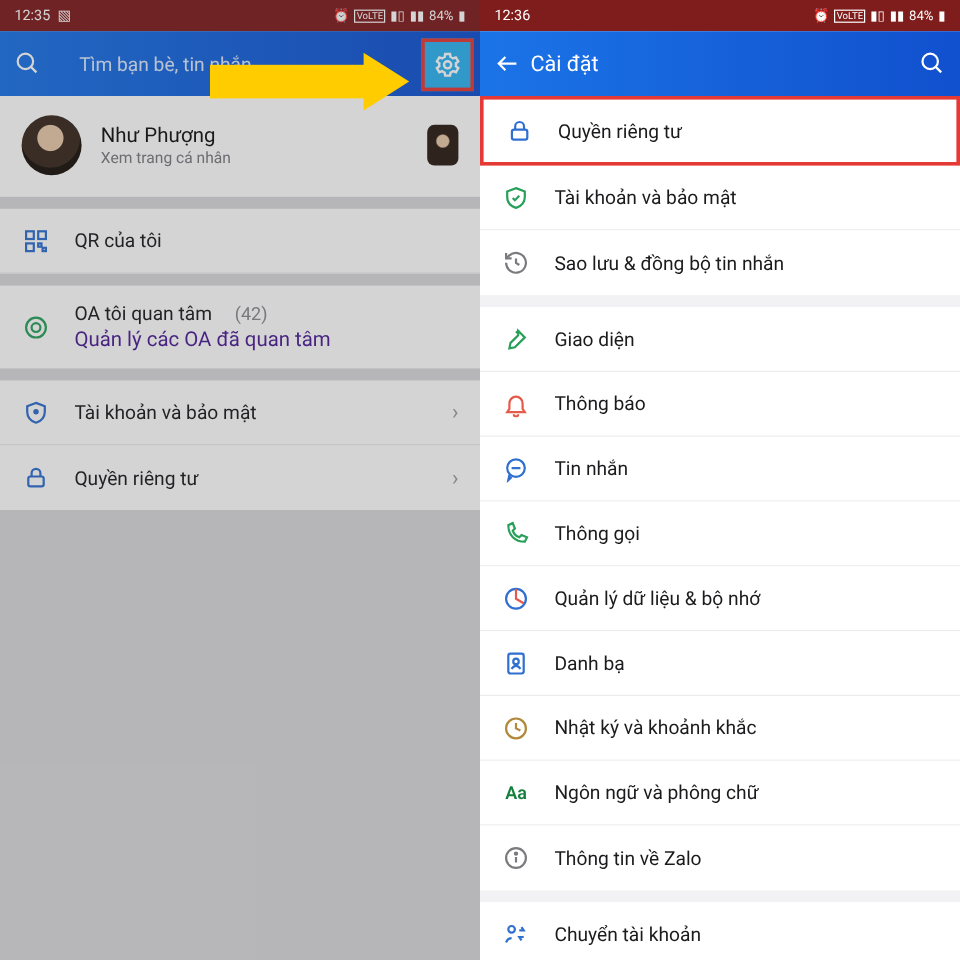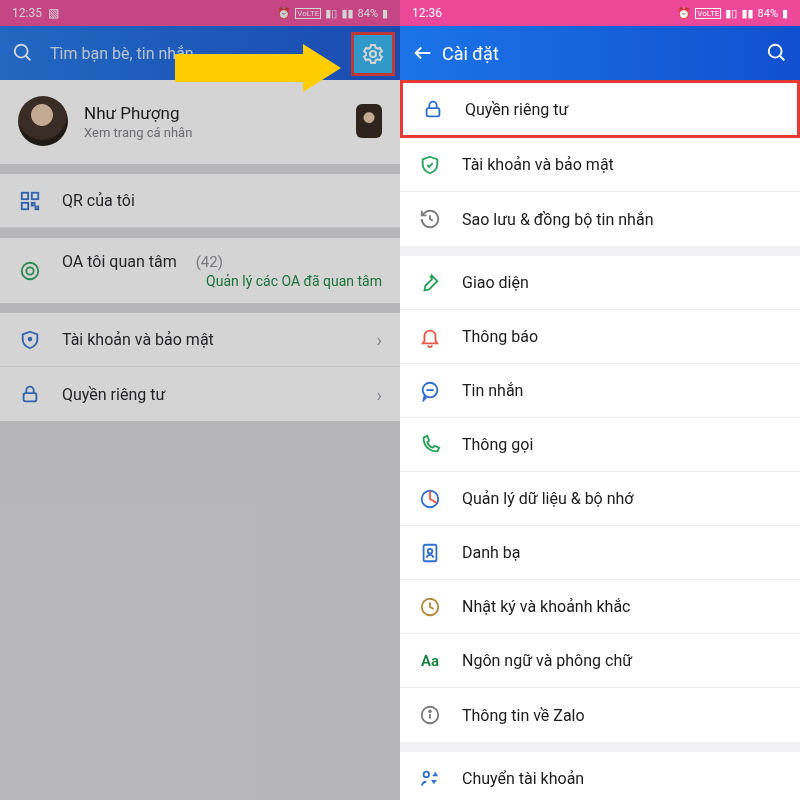--- a/index.html
+++ b/index.html
@@ -15,21 +15,21 @@
     width: 400px;
     height: 800px;
     background: #f0f0f0;
     position: relative;
     overflow: hidden;
   }
   .phone.left { background: #d9d9db; }
   .phone.right { background: #fff; }
   .status-bar {
     height: 26px;
-    background: #ec4899;
+    background: #7f1d1d;
     color: #fff;
     display: flex;
     align-items: center;
     justify-content: space-between;
     padding: 0 12px;
     font-size: 12px;
     font-weight: 400;
   }
   .status-left { display: flex; align-items: center; gap: 6px; }
   .status-right { display: flex; align-items: center; gap: 4px; font-size: 11px; }
@@ -40,21 +40,21 @@
     display: flex;
     align-items: center;
     padding: 0 12px;
     color: #fff;
     position: relative;
   }
   .search-icon, .back-icon, .gear-icon, .search-icon-right {
     width: 22px; height: 22px; display: inline-flex; align-items: center; justify-content: center;
   }
   .search-text {
-    margin-left: 16px;
+    margin-left: 32px;
     font-size: 16px;
     color: rgba(255,255,255,0.85);
     flex: 1;
   }
   .header-title {
     margin-left: 8px;
     font-size: 18px;
     flex: 1;
     color: #fff;
   }
@@ -106,21 +106,21 @@
   }
   .list-item.no-border { border-bottom: none; }
   .item-icon {
     width: 24px; height: 24px;
     display: inline-flex; align-items: center; justify-content: center;
     margin-right: 20px;
     flex-shrink: 0;
   }
   .item-text { flex: 1; }
   .item-label { font-size: 16px; color: #1b1b1d; }
-  .item-sub { font-size: 14px; color: #15803d; margin-top: 2px; text-align: right; }
+  .item-sub { font-size: 17px; color: #4c1d95; margin-top: 2px; }
   .chev { color: #9c9ca1; font-size: 18px; }
   .count { color: #8a8a90; font-size: 15px; margin-left: 19px; }
   .highlight-row {
     position: relative;
     border: 3px solid #e53935;
     border-left-width: 3px;
     border-right-width: 3px;
     background: #fff;
     z-index: 10;
   }

